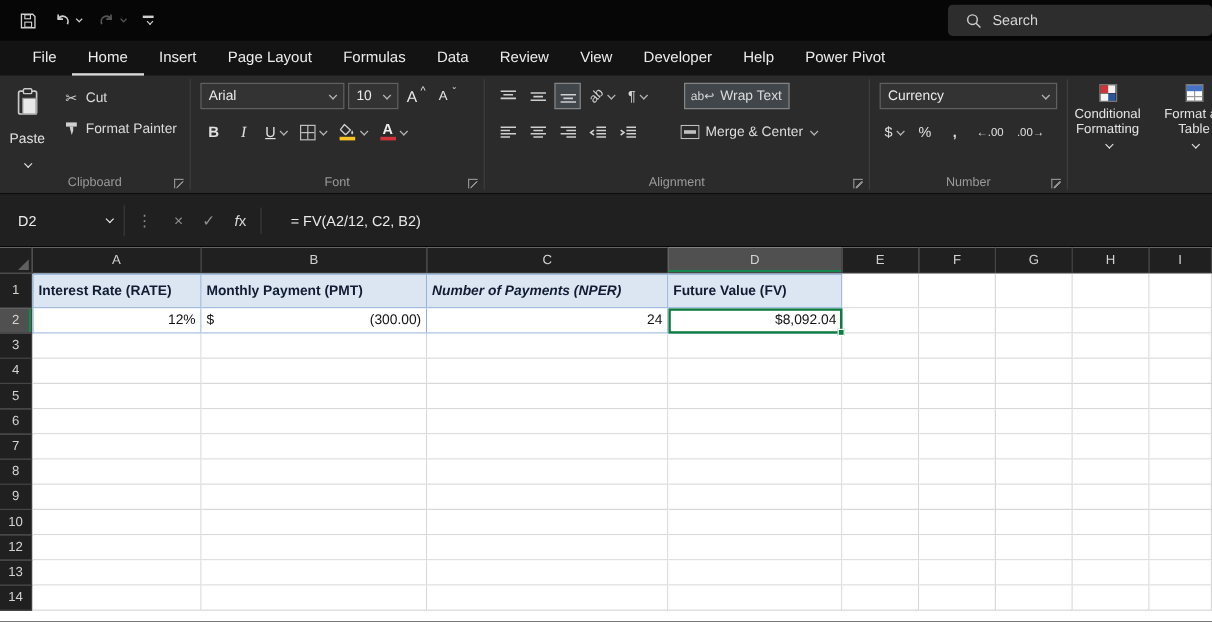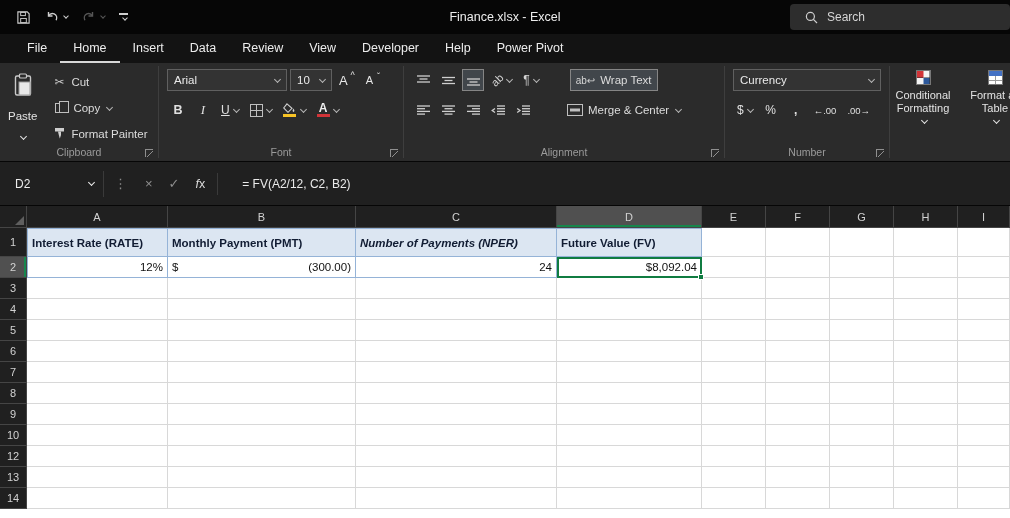--- a/index.html
+++ b/index.html
@@ -140,34 +140,35 @@
             <path d="M3.5 5 C4.8 2.9 7.2 2 9.2 2.9 C11.6 4 12.2 6.8 11.2 9.2" fill="none" stroke="#cfcfcf" stroke-width="1.4"></path>
           </g>
         </svg>
       <span class="chev tiny"></span>
     </span>
     <span class="qbtn qcust">
       <span class="bar"></span>
       <span class="chev tiny"></span>
     </span>
   </div>
-  <div class="wtitle">Finance.xlsx  -  Excel</div>
   <div class="search">
     <svg width="13" height="13" viewBox="0 0 13 13">
         <circle cx="5.4" cy="5.4" r="4" fill="none" stroke="#cfcfcf" stroke-width="1.2"></circle>
         <line x1="8.4" y1="8.4" x2="12" y2="12" stroke="#cfcfcf" stroke-width="1.2"></line>
       </svg>
     <span>Search</span>
   </div>
 </div>
 
 <div class="tabbar">
     <div class="tab">File</div>
     <div class="tab active">Home</div>
     <div class="tab">Insert</div>
+    <div class="tab">Page Layout</div>
+    <div class="tab">Formulas</div>
     <div class="tab">Data</div>
     <div class="tab">Review</div>
     <div class="tab">View</div>
     <div class="tab">Developer</div>
     <div class="tab">Help</div>
     <div class="tab">Power Pivot</div>
   </div>
 
 <div class="ribbon">
 
@@ -179,25 +180,20 @@
             <rect x="6.5" y="1" width="7" height="4" rx="1" fill="#2b2b2b" stroke="#c9c9c9" stroke-width="1.2"></rect>
             <rect x="6" y="9" width="11" height="13" fill="#e8e8e8" stroke="#9a9a9a"></rect>
           </svg>
         <span>Paste</span>
         <span class="chev"></span>
       </div>
       <div class="clip-col">
         <div class="rbtn">
           <span class="ic">✂</span>
           <span>Cut</span>
-        </div>
-        <div class="rbtn">
-          <span class="ic-copy"></span>
-          <span>Copy</span>
-          <span class="chev"></span>
         </div>
         <div class="rbtn">
           <span class="ic">
             <svg width="11" height="12" viewBox="0 0 11 12">
                 <rect x="1" y="1" width="9" height="3.5" fill="#cfcfcf"></rect>
                 <path d="M4 4.5h3V8L5.8 11.5 4.8 8z" fill="#cfcfcf"></path>
               </svg>
           </span>
           <span>Format Painter</span>
         </div>

